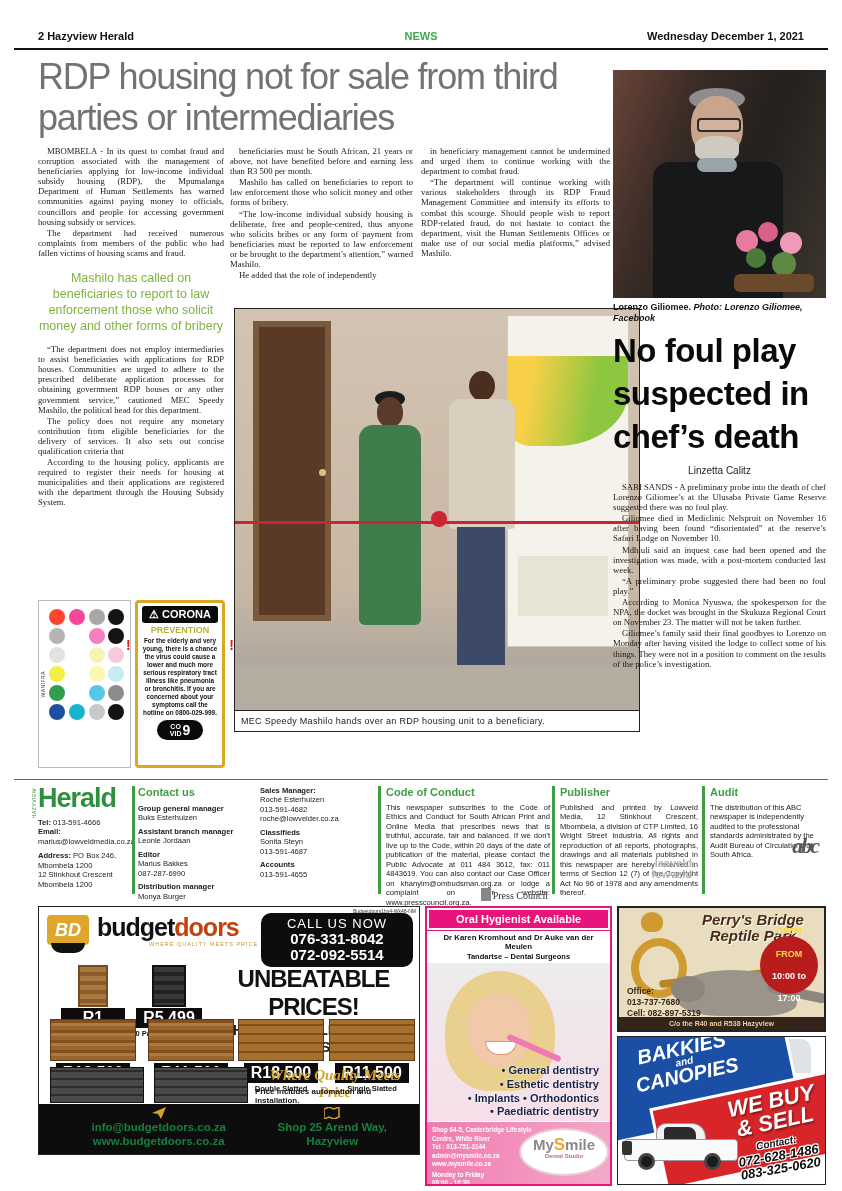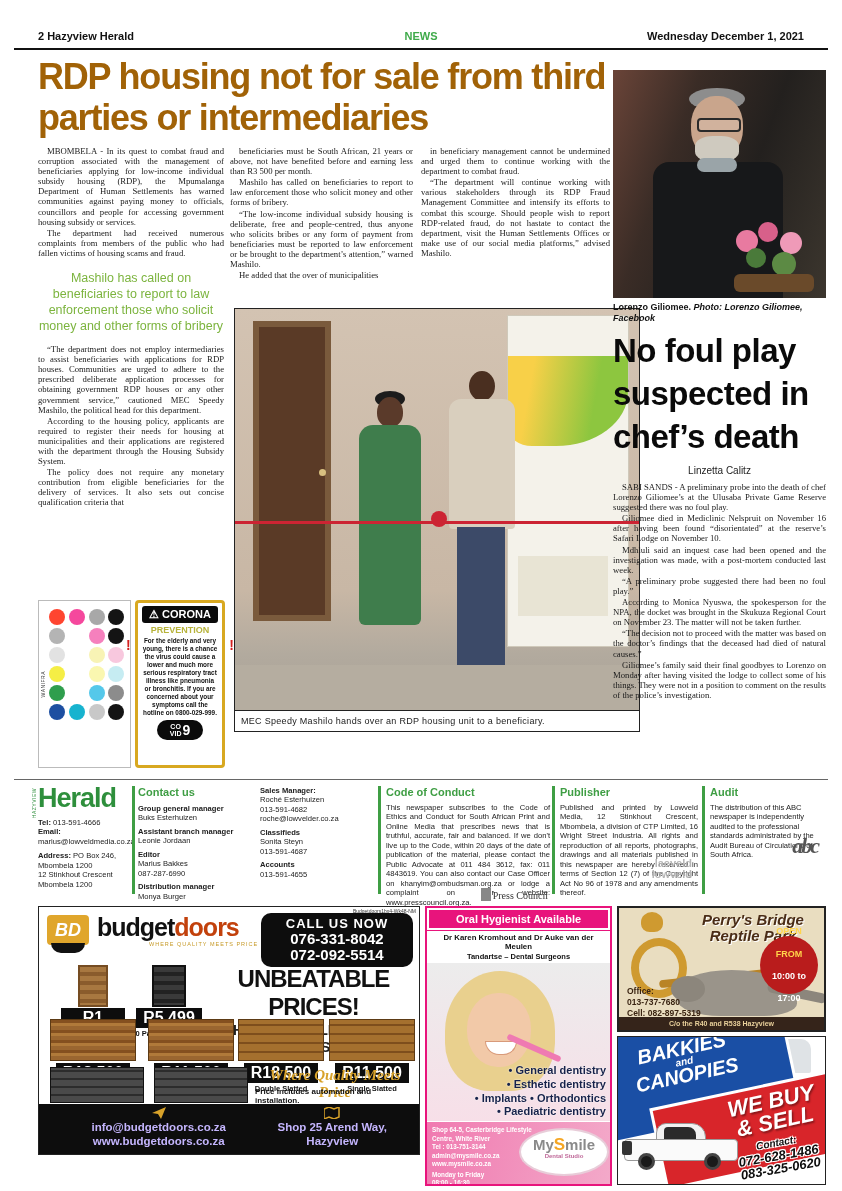--- a/index.html
+++ b/index.html
@@ -6,22 +6,22 @@
   .page{position:relative;width:842px;height:1191px;background:#fff;margin:0 auto;
         font-family:"Liberation Sans",sans-serif;color:#111;overflow:hidden;}
   .abs{position:absolute;}
   
   .hdr{top:30px;font-size:11px;font-weight:bold;}
   .hdr-left{left:38px;}
   .hdr-center{left:0;right:0;text-align:center;color:#3faa4a;}
   .hdr-right{right:38px;}
   .hdr-rule{top:48px;left:14px;right:14px;height:2px;background:#111;}
   
-  .headline{top:56px;left:38px;width:578px;font-size:36px;line-height:1.14;font-weight:bold;
-            letter-spacing:-1.2px;color:#a16207;}
+  .headline{top:56px;left:38px;width:578px;font-size:36px;line-height:1.14;font-weight:normal;
+            letter-spacing:-1.2px;color:#737373;}
   
   .col{font-family:"Liberation Serif",serif;font-size:8.7px;line-height:1.16;text-align:justify;color:#1a1a1a;}
   .col p{margin:0 0 1px 0;text-indent:9px;}
   .col1{top:146px;left:38px;width:186px;}
   .col2{top:146px;left:230px;width:183px;}
   .col3{top:146px;left:421px;width:189px;}
   .pullquote{font-family:"Liberation Sans",sans-serif;color:#7cb43e;font-size:12.5px;line-height:1.28;
              text-align:center;margin:12px 0 10px 0 !important;text-indent:0 !important;}
   
   .mainphoto-box{top:308px;left:234px;width:406px;height:424px;border:1px solid #222;background:#fff;box-sizing:border-box;}
@@ -100,51 +100,51 @@
   .bd-ad{top:906px;left:38px;width:382px;height:249px;border:1px solid #222;background:#fff;overflow:hidden;}
   .bd-code{position:absolute;right:3px;top:1px;font-size:5px;color:#333;}
   .bd-logoicon{position:absolute;left:8px;top:8px;width:42px;height:30px;background:#e0a62c;border-radius:4px;
                color:#fff;font-weight:bold;font-style:italic;font-size:18px;text-align:center;line-height:30px;}
   .bd-logoicon:after{content:"";position:absolute;left:4px;top:28px;width:34px;height:10px;background:#111;border-radius:0 0 20px 20px;}
   .bd-logotext{position:absolute;left:58px;top:8px;font-size:25px;font-weight:bold;letter-spacing:-1px;line-height:1;}
   .bd-logotext .gold{color:#c2410c;}
   .bd-tag{position:absolute;left:110px;top:34px;font-size:5.5px;color:#c79a28;letter-spacing:1px;}
   .bd-call{position:absolute;right:6px;top:6px;width:152px;background:#0d0d0d;border-radius:10px;color:#fff;
            text-align:center;padding:3px 0 4px;}
-  .bd-call .l1{font-size:13px;font-weight:bold;letter-spacing:1px;}
+  .bd-call .l1{font-size:13px;font-weight:normal;letter-spacing:1px;}
   .bd-call .ph{font-size:15px;font-weight:bold;line-height:1.05;}
   .bd-unbeat{position:absolute;left:172px;top:58px;width:205px;text-align:center;}
   .bd-unbeat .u1{font-size:24px;font-weight:bold;letter-spacing:-1px;}
   .bd-unbeat .u2{font-size:15px;font-weight:bold;color:#222;}
   .ptag{display:inline-block;background:#0d0d0d;color:#fff;font-weight:bold;font-size:16px;padding:1px 7px;}
   .plabel{font-size:7.5px;font-weight:bold;margin-top:1px;}
   .prod{position:absolute;text-align:center;}
   .door-sm{width:26px;height:38px;margin:0 auto 1px;background:repeating-linear-gradient(#a87840 0 5px,#8a5c2c 5px 9px);border:2px solid #754c22;}
   .door-dark{width:30px;height:38px;margin:0 auto 1px;background:repeating-linear-gradient(#3a3a3a 0 5px,#222 5px 9px);border:2px solid #111;}
   .door-wood{width:84px;height:40px;margin:0 auto 2px;background:repeating-linear-gradient(0deg,#9a6630 0 4px,#b07a3a 4px 7px,#84501f 7px 10px);border:1px solid #5c3a14;}
   .door-slat{width:84px;height:40px;margin:0 auto 2px;background:repeating-linear-gradient(0deg,#a5702e 0 7px,#7e4e1c 7px 9px);border:1px solid #5c3a14;}
   .door-alu{width:92px;height:34px;margin:0 auto 2px;background:repeating-linear-gradient(0deg,#4a4a4a 0 6px,#2c2c2c 6px 8px);border:1px solid #111;}
   .bd-script{position:absolute;left:216px;top:160px;width:160px;color:#d8a22a;font-family:"Liberation Serif",serif;
              font-style:italic;font-weight:bold;font-size:15px;text-align:center;}
   .bd-note{position:absolute;left:216px;top:180px;width:160px;font-size:8px;font-weight:bold;color:#111;text-align:left;}
-  .bd-black{position:absolute;left:0;right:0;bottom:0;height:50px;background:#0d0d0d;color:#c4b5fd;display:flex;padding-left:33px;}
+  .bd-black{position:absolute;left:0;right:0;bottom:0;height:50px;background:#0d0d0d;color:#15803d;display:flex;padding-left:33px;}
   .bd-bcol{flex:1;text-align:center;padding-top:3px;}
   .bd-bcol .ic{color:#d8a22a;font-size:12px;line-height:1;}
   .bd-bcol .t{font-size:11.5px;font-weight:bold;line-height:1.2;}
   
   .dent-ad{top:906px;left:425px;width:187px;height:280px;border:2px solid #e8147c;background:#fff;overflow:hidden;}
   .dent-head{background:#e8147c;color:#fff;text-align:center;font-weight:bold;font-size:11px;padding:3px 0;border:2px solid #fff;outline:1px solid #e8147c;}
   .dent-docs{text-align:center;font-size:7.8px;font-weight:bold;padding:3px 2px 1px;}
   .dent-sub{text-align:center;font-size:7.5px;font-weight:bold;padding-bottom:2px;}
   .dent-photo{position:relative;height:158px;background:linear-gradient(#ececec,#f7dfe8);overflow:hidden;}
   .girl-hair{position:absolute;left:18px;top:8px;width:110px;height:120px;border-radius:50% 50% 40% 40%;background:#e9d08e;}
   .girl-face{position:absolute;left:40px;top:30px;width:64px;height:74px;border-radius:48%;background:#f2c9a8;}
   .girl-smile{position:absolute;left:58px;top:78px;width:30px;height:12px;border-radius:0 0 16px 16px;background:#fff;border:1px solid #d89a7a;}
   .toothbrush{position:absolute;left:78px;top:82px;width:58px;height:6px;background:#ef7ab2;border-radius:3px;transform:rotate(24deg);}
-  .dent-services{position:absolute;right:4px;bottom:2px;text-align:right;color:#16224a;font-weight:bold;font-size:11px;line-height:1.25;text-shadow:0 0 2px #fff;}
+  .dent-services{position:absolute;right:11px;bottom:2px;text-align:right;color:#16224a;font-weight:bold;font-size:11px;line-height:1.25;text-shadow:0 0 2px #fff;}
   .dent-foot{position:absolute;left:0;right:0;bottom:0;height:62px;background:linear-gradient(100deg,#f07ab0,#f3a9c9);color:#fff;font-size:6.3px;font-weight:bold;line-height:1.35;padding:4px 0 0 5px;box-sizing:border-box;}
   .mysmile{position:absolute;right:3px;top:8px;width:86px;height:44px;background:#fff;border-radius:50%;text-align:center;box-shadow:0 0 0 2px #e8cdd9;}
   .mysmile .m1{font-size:15px;color:#8a8a8a;line-height:30px;}
   .mysmile .s{color:#f5a623;font-size:17px;}
   .mysmile .sub{font-size:6px;color:#c06a9a;margin-top:-8px;}
   
   .rep-ad{top:906px;left:617px;width:209px;height:126px;border:2px solid #222;background:#e9ddc0;overflow:hidden;}
   .rep-title{position:absolute;left:64px;top:4px;width:140px;text-align:center;color:#4a2c16;font-weight:bold;font-style:italic;font-size:15px;line-height:1.05;text-shadow:1px 1px 0 #fff;}
   .snake{position:absolute;left:6px;top:4px;width:56px;height:76px;}
   .snake .coil{position:absolute;left:6px;top:26px;width:40px;height:44px;border:8px solid #cf9a30;border-radius:50%;}
@@ -186,29 +186,29 @@
   <div class="abs hdr hdr-right">Wednesday December 1, 2021</div>
   <div class="abs hdr-rule"></div>
 
   <h1 class="abs headline" style="margin:0;">RDP housing not for sale from third parties or intermediaries</h1>
 
   <div class="abs col col1">
     <p>MBOMBELA - In its quest to combat fraud and corruption associated with the management of beneficiaries applying for low-income individual subsidy housing (RDP), the Mpumalanga Department of Human Settlements has warned communities against paying money to officials, councillors and people for accessing government housing subsidy or services.</p>
     <p>The department had received numerous complaints from members of the public who had fallen victims of housing scams and fraud.</p>
     <p class="pullquote">Mashilo has called on beneficiaries to report to law enforcement those who solicit money and other forms of bribery</p>
     <p>“The department does not employ intermediaries to assist beneficiaries with applications for RDP houses. Communities are urged to adhere to the prescribed deliberate application processes for obtaining government RDP houses or any other government service,” cautioned MEC Speedy Mashilo, the political head for this department.</p>
+    <p>The policy does not require any monetary contribution from eligible beneficiaries for the delivery of services. It also sets out concise qualification criteria that</p>
     <p>According to the housing policy, applicants are required to register their needs for housing at municipalities and their applications are registered with the department through the Housing Subsidy System.</p>
-    <p>The policy does not require any monetary contribution from eligible beneficiaries for the delivery of services. It also sets out concise qualification criteria that</p>
   </div>
 
   <div class="abs col col2">
     <p>beneficiaries must be South African, 21 years or above, not have benefited before and earning less than R3 500 per month.</p>
     <p>Mashilo has called on beneficiaries to report to law enforcement those who solicit money and other forms of bribery.</p>
     <p>“The low-income individual subsidy housing is deliberate, free and people-centred, thus anyone who solicits bribes or any form of payment from beneficiaries must be reported to law enforcement or be brought to the department’s attention,” warned Mashilo.</p>
-    <p>He added that the over of municipalities</p>
+    <p>He added that the role of independently</p>
   </div>
 
   <div class="abs col col3">
     <p>in beneficiary management cannot be undermined and urged them to continue working with the department to combat fraud.</p>
     <p>“The department will continue working with various stakeholders through its RDP Fraud Management Committee and intensify its efforts to combat this scourge. Should people wish to report RDP-related fraud, do not hastate to contact the department, visit the Human Settlements Offices or make use of our social media platforms,” advised Mashilo.</p>
   </div>
 
   <div class="abs mainphoto-box">
     <div class="mainphoto">
       <div class="mp-door"></div>
@@ -296,21 +296,20 @@
     <span>Lorenzo Giliomee. </span><i>Photo: Lorenzo Giliomee, Facebook</i>
   </div>
   <h2 class="abs chef-headline" style="margin:0;">No foul play suspected in chef’s death</h2>
   <div class="abs chef-byline">Linzetta Calitz</div>
   <div class="abs col chef-bodytext">
     <p>SABI SANDS - A preliminary probe into the death of chef Lorenzo Giliomee’s at the Ulusaba Private Game Reserve suggested there was no foul play.</p>
     <p>Giliomee died in Mediclinic Nelspruit on November 16 after having been found “disorientated” at the reserve’s Safari Lodge on November 10.</p>
     <p>Mdhluli said an inquest case had been opened and the investigation was made, with a post-mortem conducted last week.</p>
     <p>“A preliminary probe suggested there had been no foul play.”</p>
     <p>According to Monica Nyuswa, the spokesperson for the NPA, the docket was brought in the Skukuza Regional Court on November 23. The matter will not be taken further.</p>
-    <p>“The decision not to proceed with the matter was based on the doctor’s findings that the deceased had died of natural causes.”</p>
     <p>Giliomee’s family said their final goodbyes to Lorenzo on Monday after having visited the lodge to collect some of his things. They were not in a position to comment on the results of the police’s investigation.</p>
   </div>
 
   <div class="abs foot-rule"></div>
   <div class="abs footer">
     <div class="fcol flogo">
       <div style="position:relative;">
         <span class="herald-vert">HAZYVIEW</span>
         <div class="herald-logo">Herald</div>
       </div>

